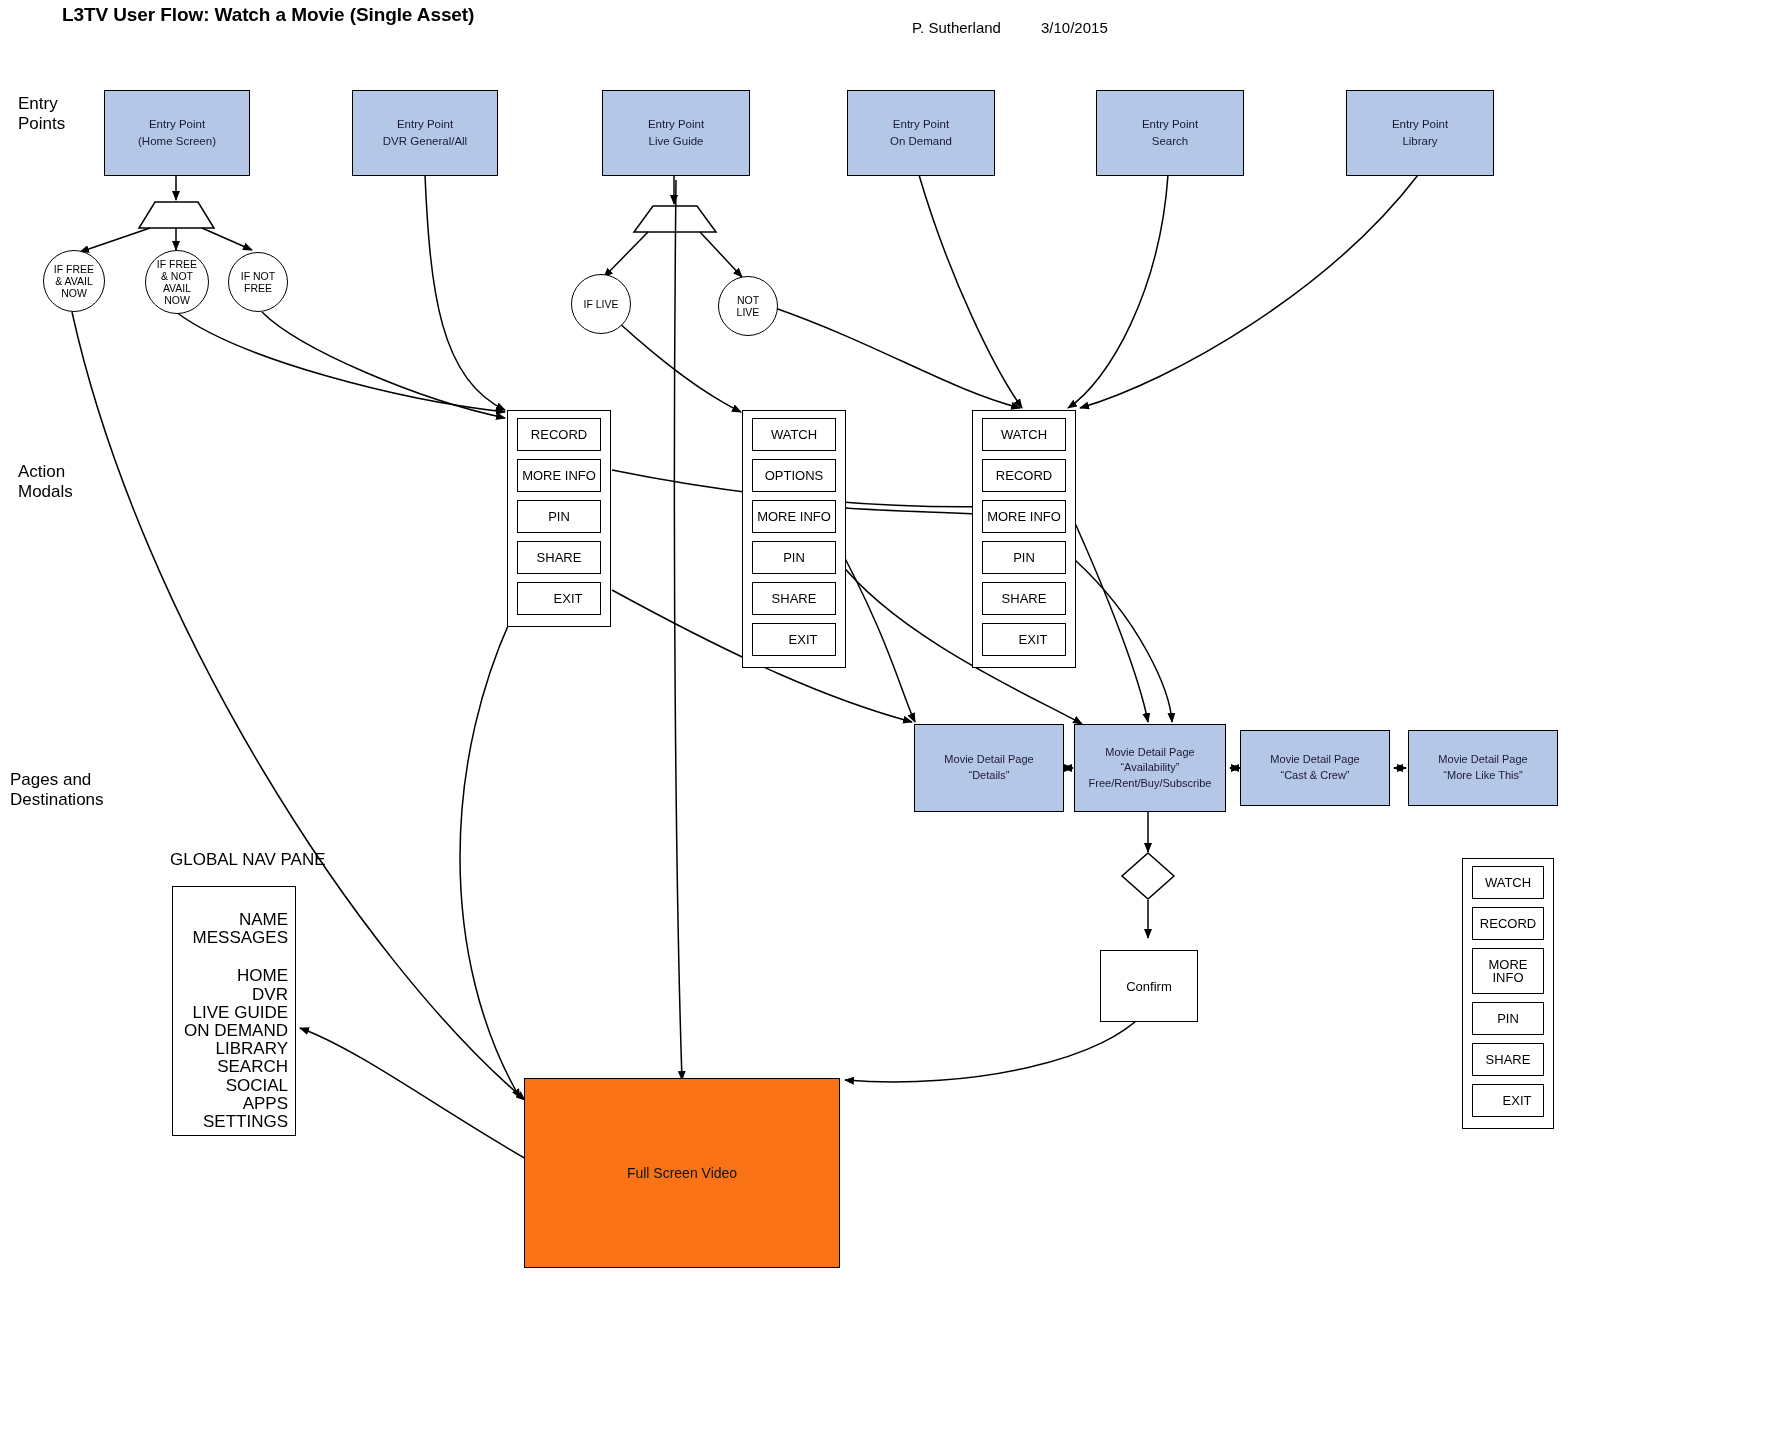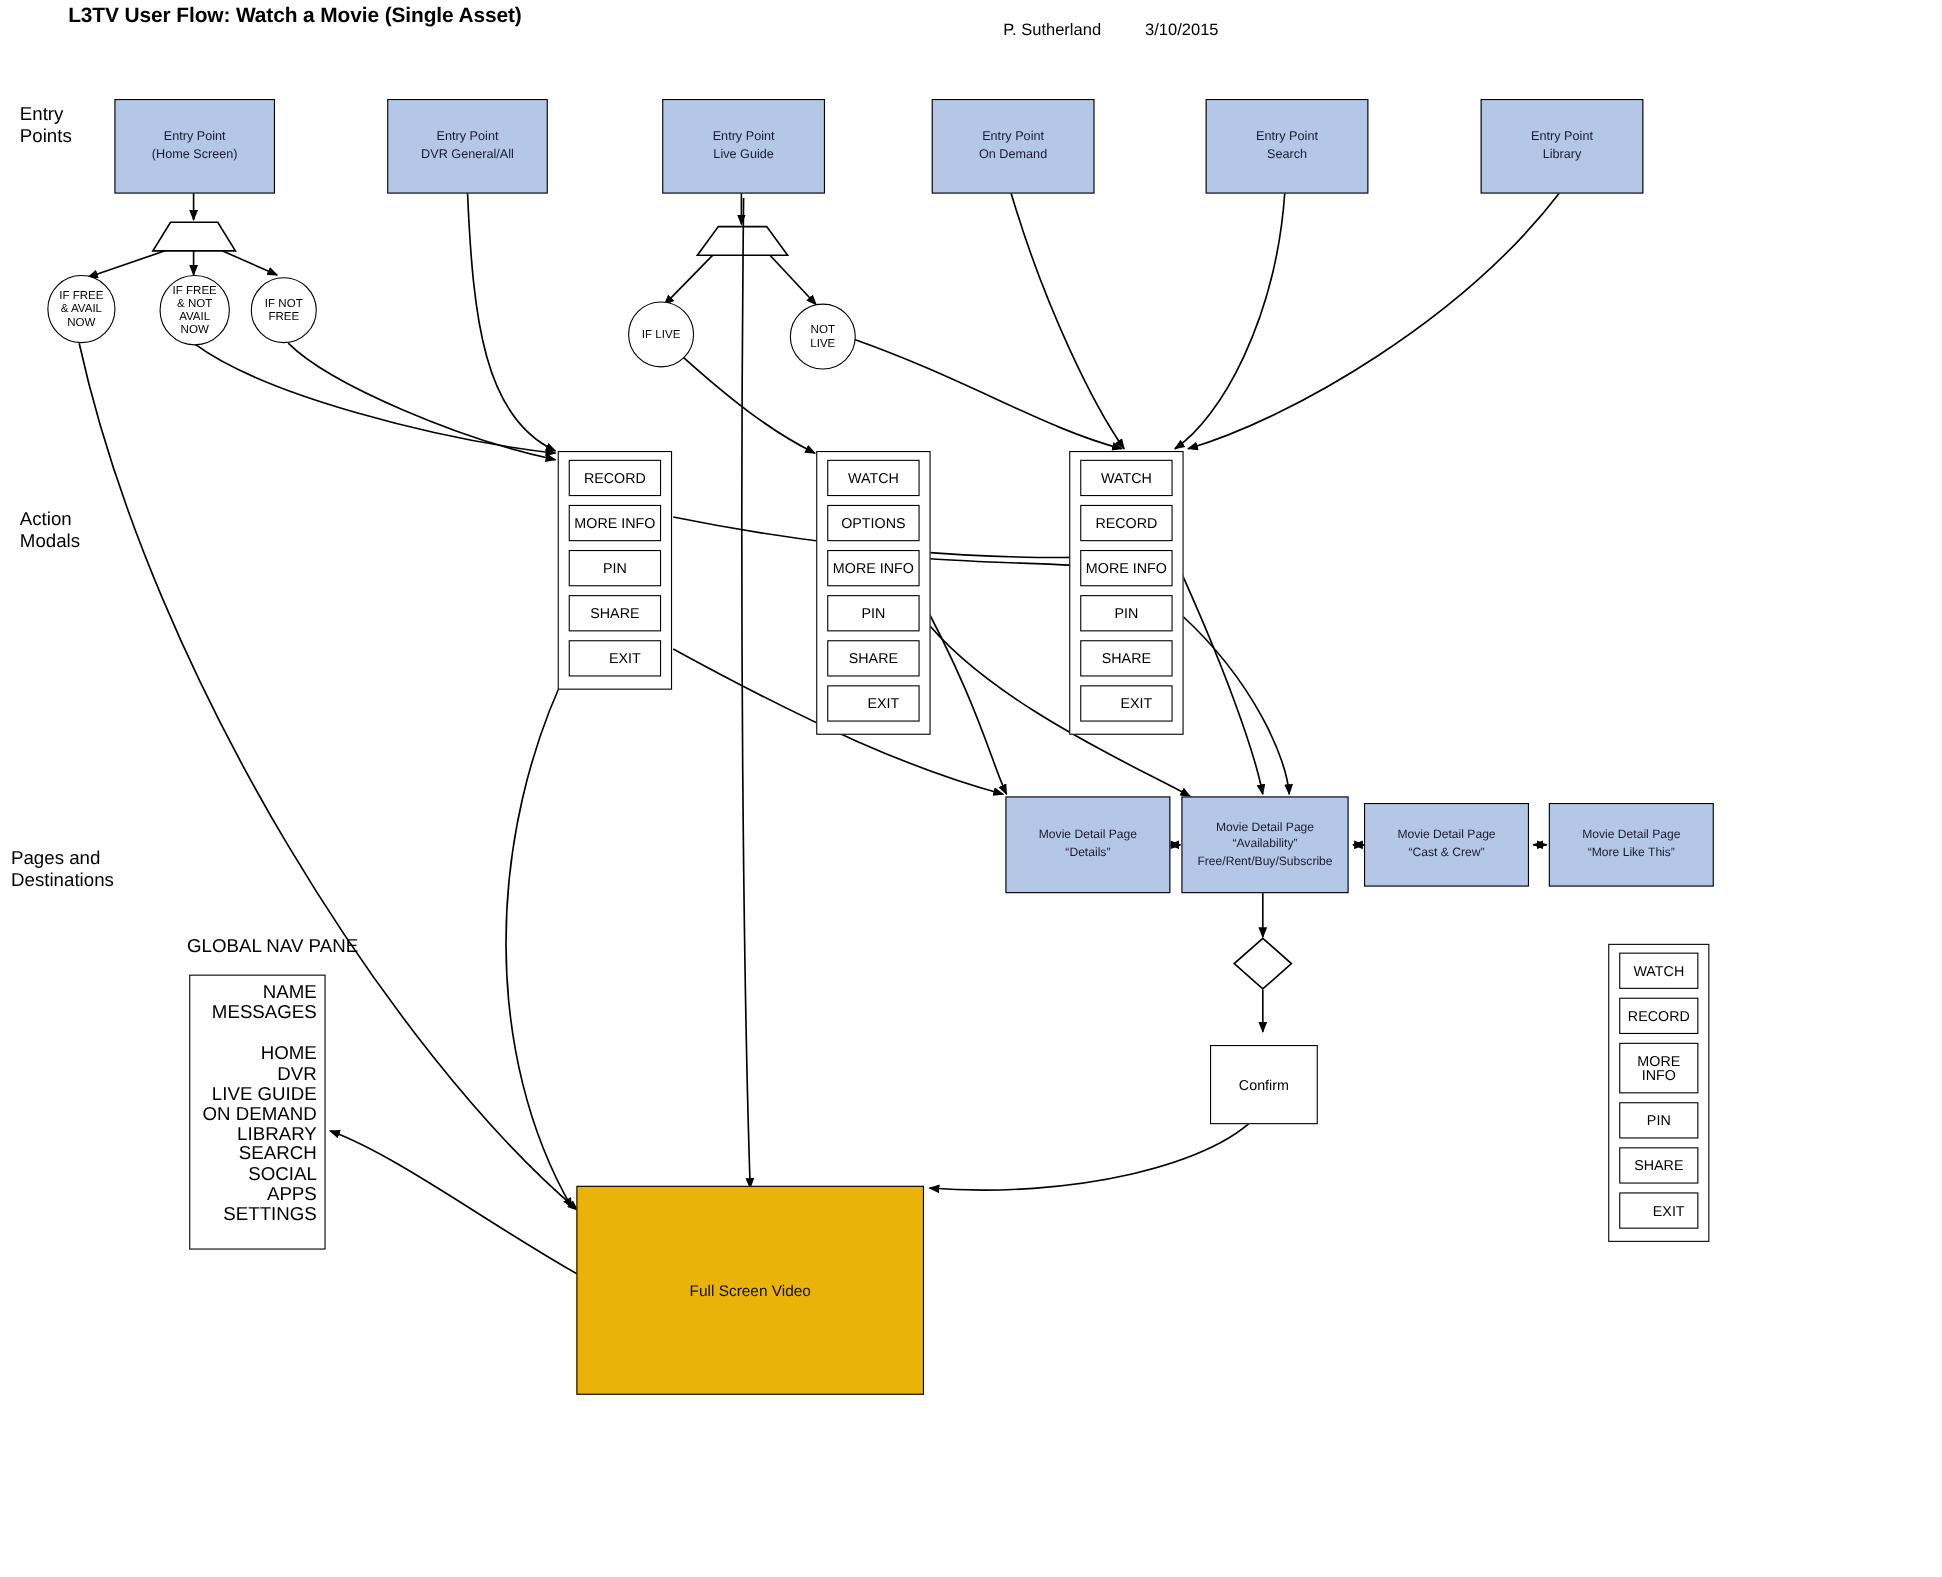--- a/index.html
+++ b/index.html
@@ -44,32 +44,32 @@
   }
   .modal-item{
     border:1.3px solid #000;background:#fff;text-align:center;
     font-size:13px;line-height:1;padding:9px 0 9px;margin-bottom:8px;
   }
   .modal-item:last-child{margin-bottom:4px;padding-left:18px;}
 
   .navpane-title{position:absolute;font-size:17px;white-space:nowrap;}
   .navpane{
     position:absolute;background:#fff;border:1.5px solid #000;box-sizing:border-box;
-    text-align:right;font-size:17px;line-height:1.07;padding:6px 7px 10px 0;
+    text-align:right;font-size:17px;line-height:1.07;padding:24px 7px 10px 0;
   }
   .navpane .gap{height:20px;}
 
   .confirm-box{
     position:absolute;background:#fff;border:1.5px solid #000;
     display:flex;align-items:center;justify-content:center;
     font-size:13px;
     margin-top:12px;
   }
   .fsv{
-    position:absolute;background:#eab308;border:1.5px solid #000;
+    position:absolute;background:#f97316;border:1.5px solid #000;
     display:flex;align-items:center;justify-content:center;font-size:14px;color:#111;
   }
   svg.wires{position:absolute;left:0;top:0;width:1765px;height:1434px;pointer-events:none;}
 </style>
 </head>
 <body>
 
 <div id="stage">
 
   <div class="doc-title">L3TV User Flow: Watch a Movie (Single Asset)</div>

